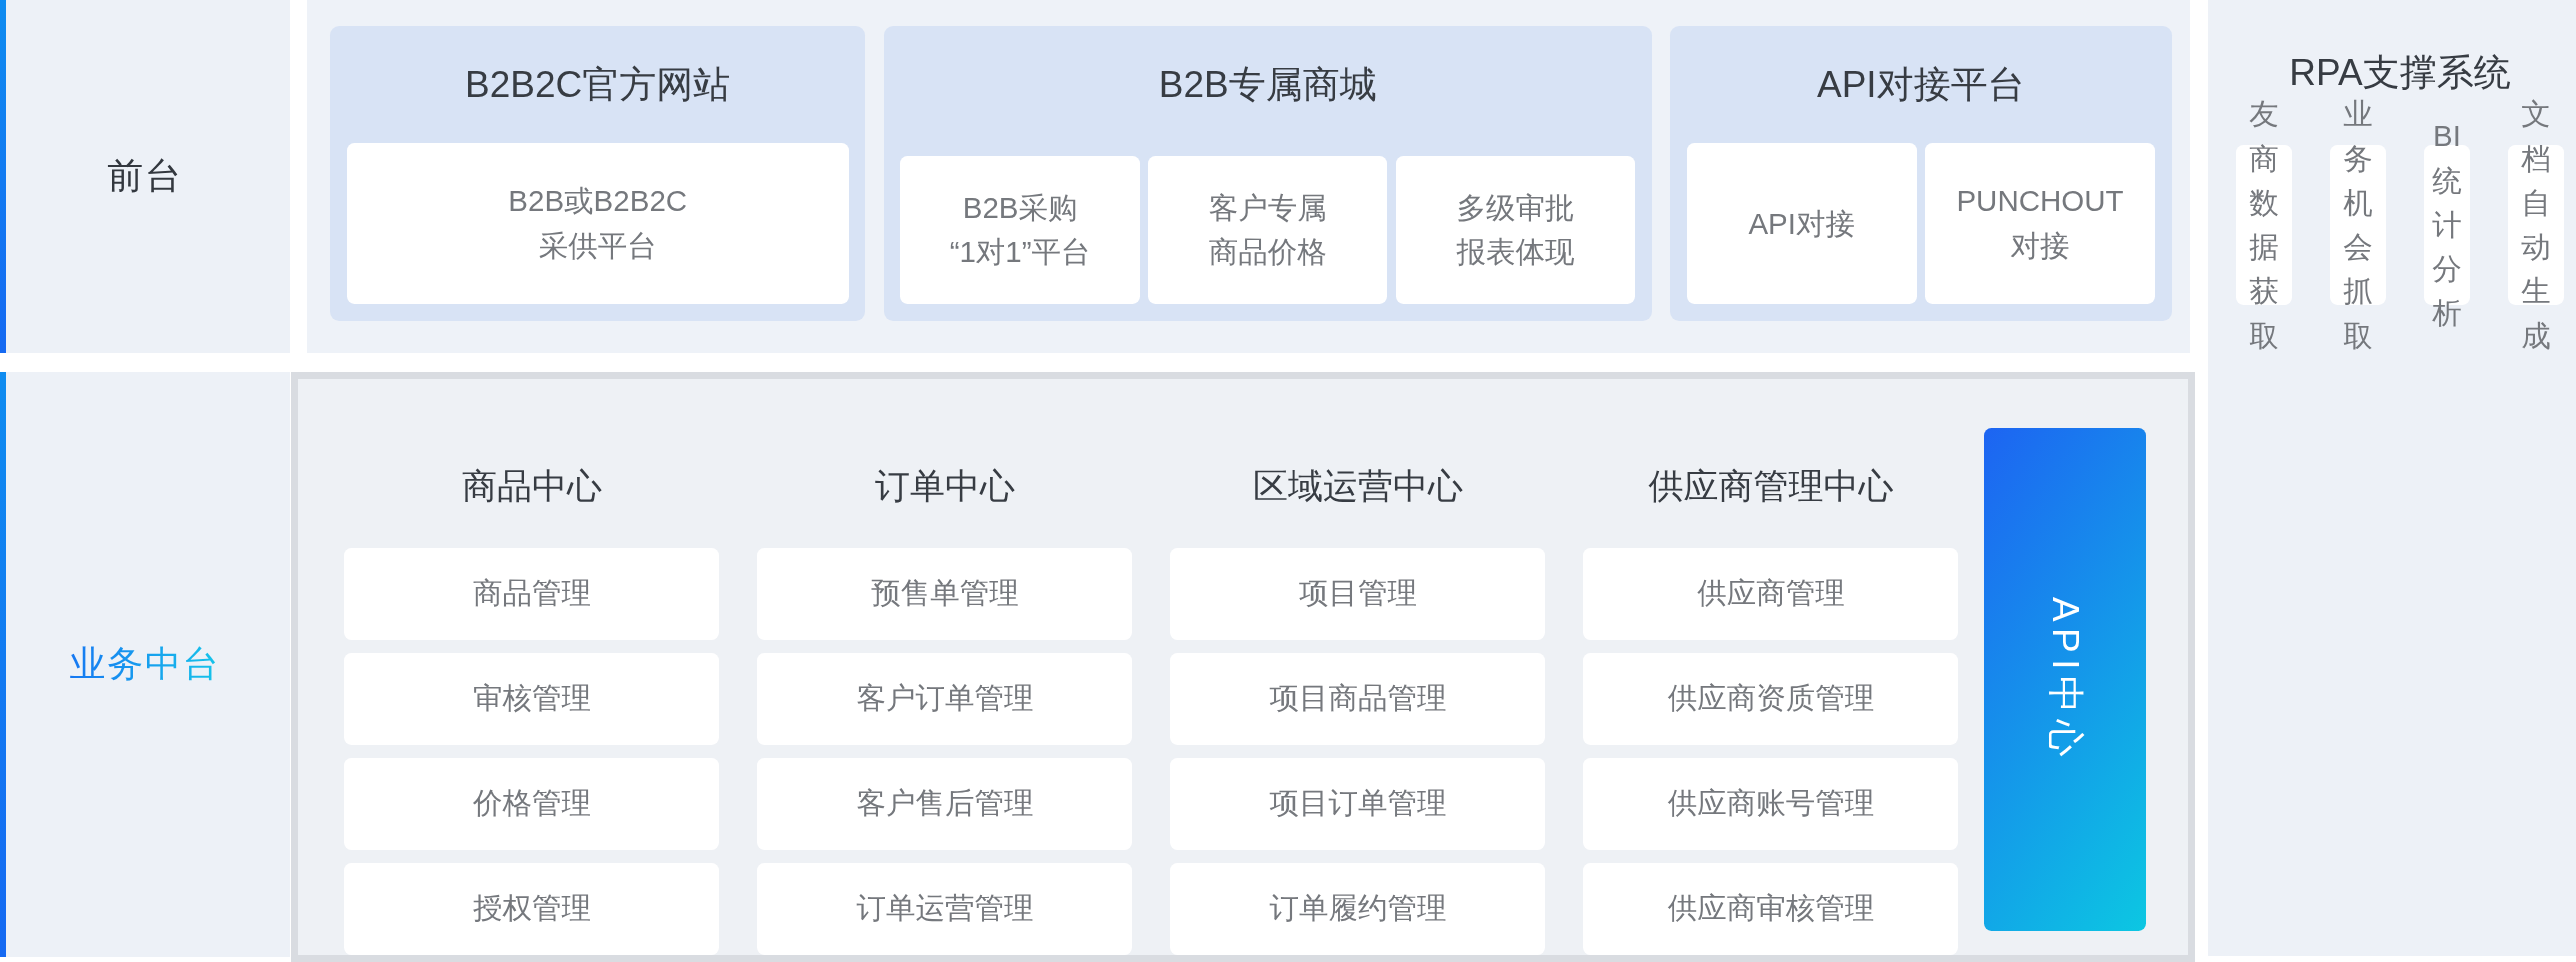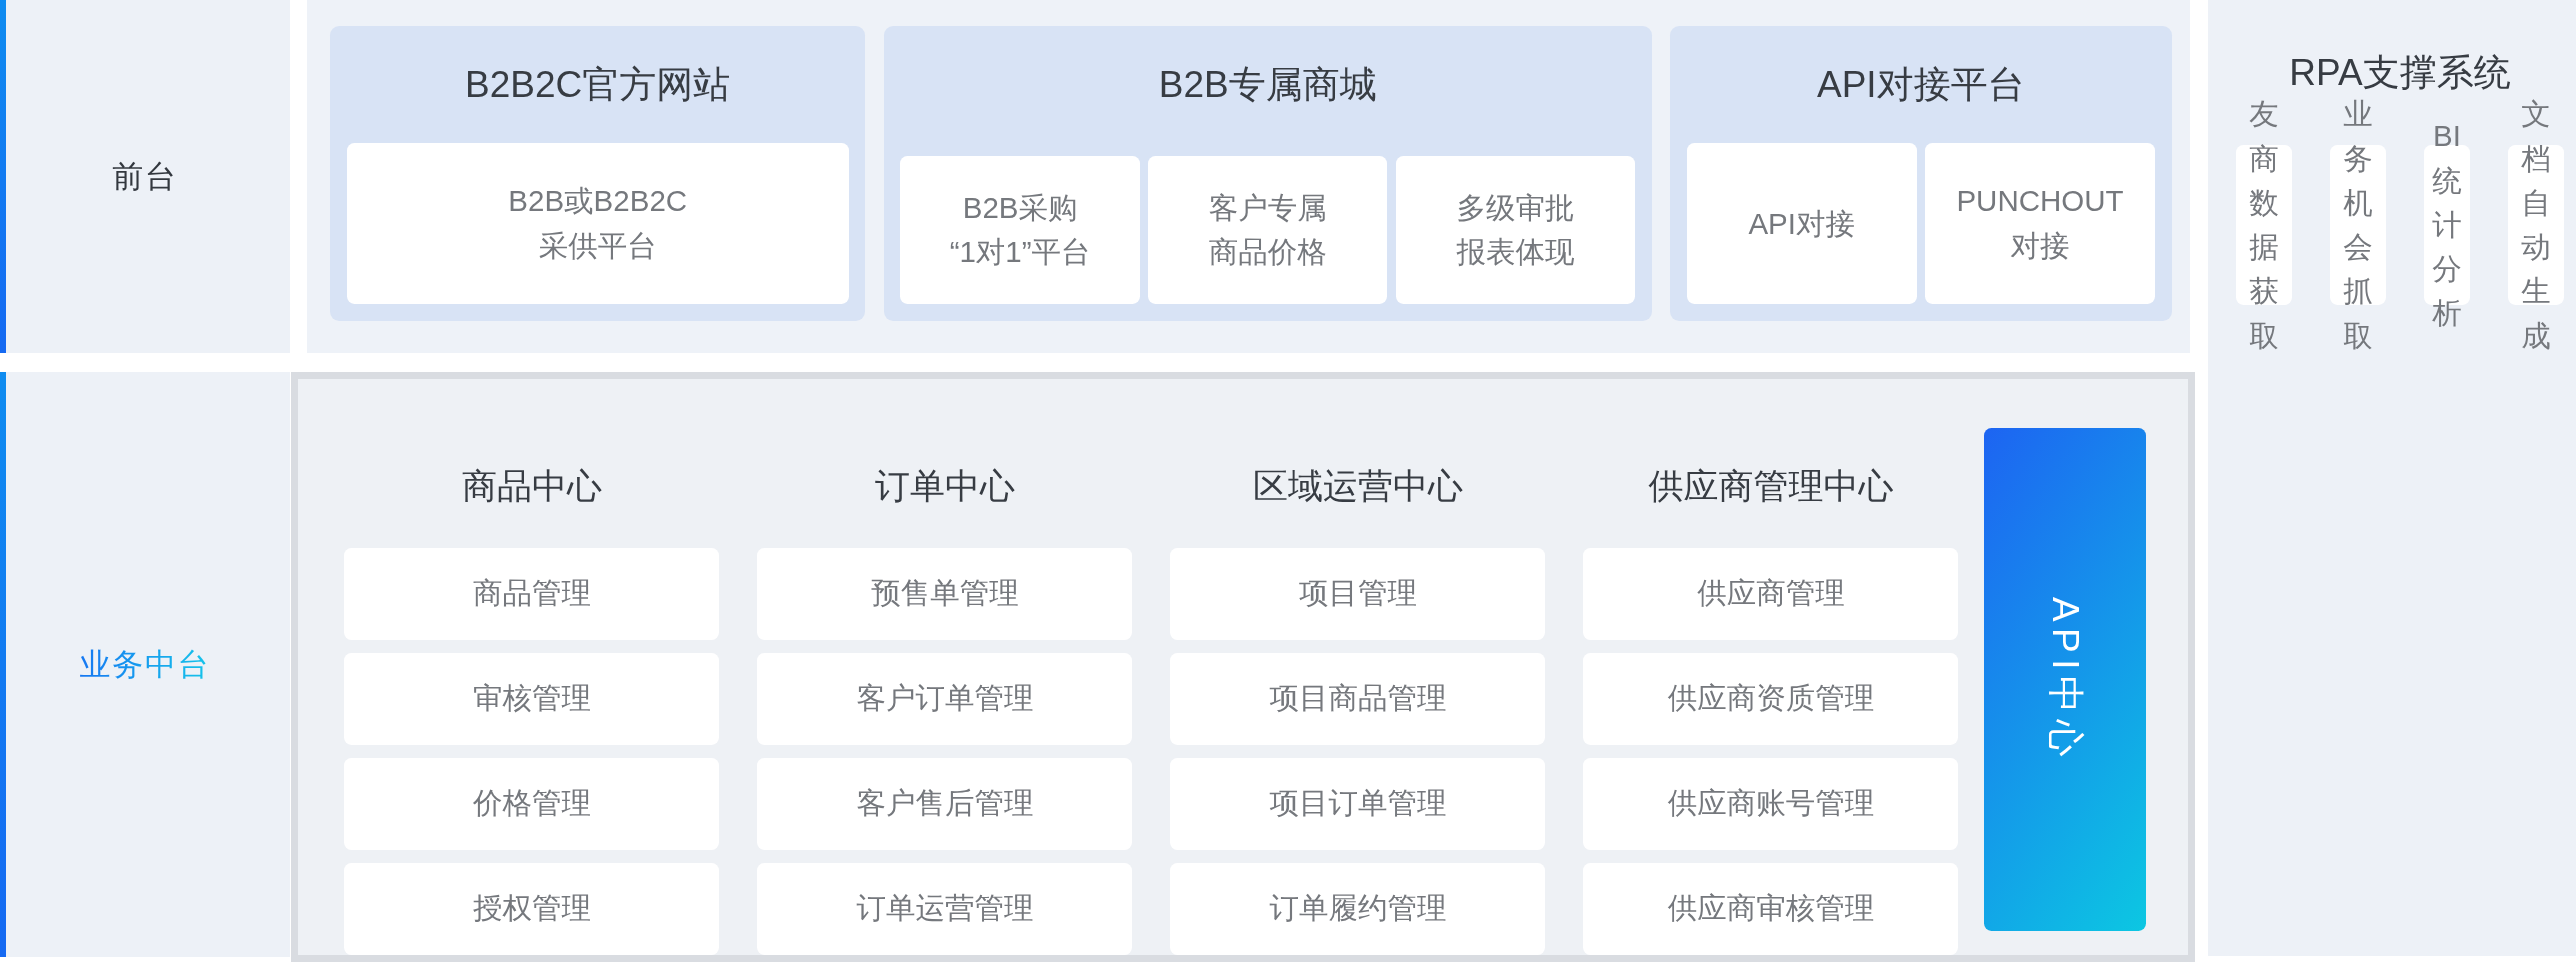--- a/index.html
+++ b/index.html
@@ -23,21 +23,21 @@
   }
   .side-panel .accent-bar {
     position: absolute;
     left: 0; top: 0; bottom: 0;
     width: 5.5px;
     background: linear-gradient(180deg, #0f8cf0 0%, #1569f2 100%);
   }
   .row1-left { top: 0; height: 353px; }
   .row2-left { top: 372px; height: 585px; }
   .rail-label {
-    font-size: 31px;
+    font-size: 36px;
     color: #33383f;
     letter-spacing: 1.8px;
   }
   .rail-label.gradient {
     background: linear-gradient(90deg, #1677f2 0%, #16c5ea 100%);
     -webkit-background-clip: text;
     background-clip: text;
     color: transparent;
   }
   

